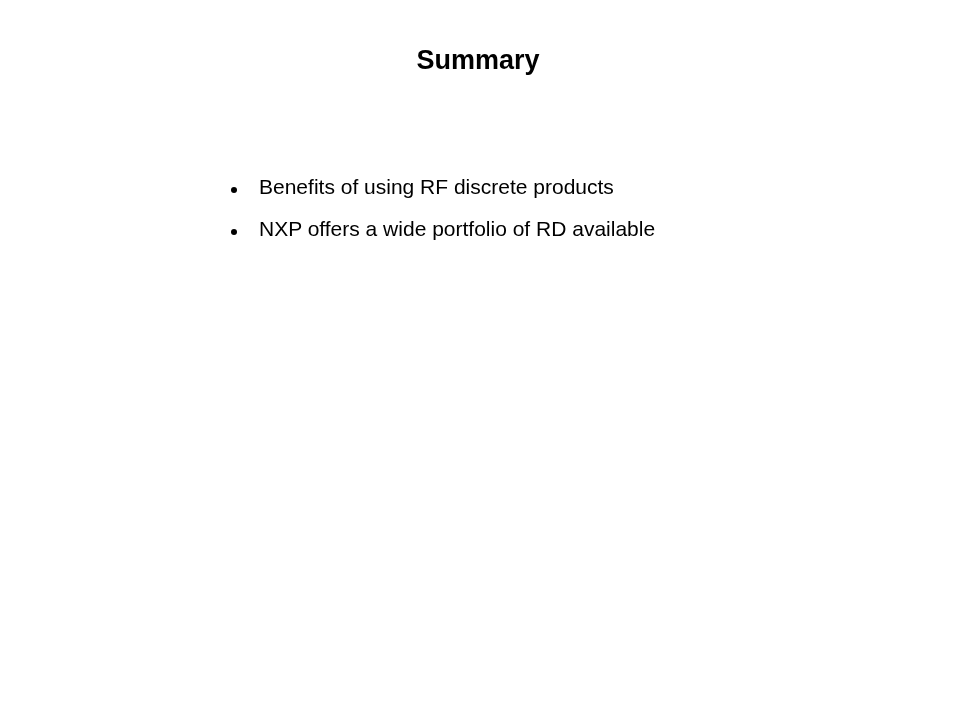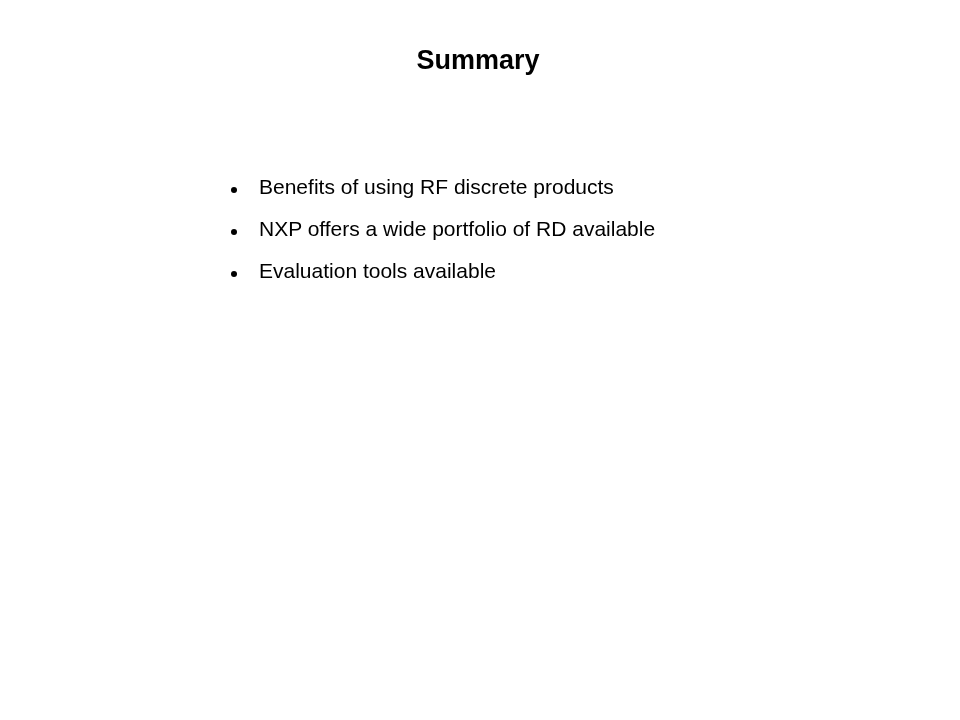--- a/index.html
+++ b/index.html
@@ -73,20 +73,16 @@
     <div class="bullet-item">
       <span class="bullet-dot"></span>
       <span class="bullet-text">Benefits of using RF discrete products</span>
     </div>
 
     <div class="bullet-item">
       <span class="bullet-dot"></span>
       <span class="bullet-text">NXP offers a wide portfolio of RD available</span>
     </div>
 
-    <div class="bullet-item">
-      <span class="bullet-dot"></span>
-      <span class="bullet-text">Evaluation tools available</span>
-    </div>
 
   </div>
 
 </div>
 
 </body></html>

